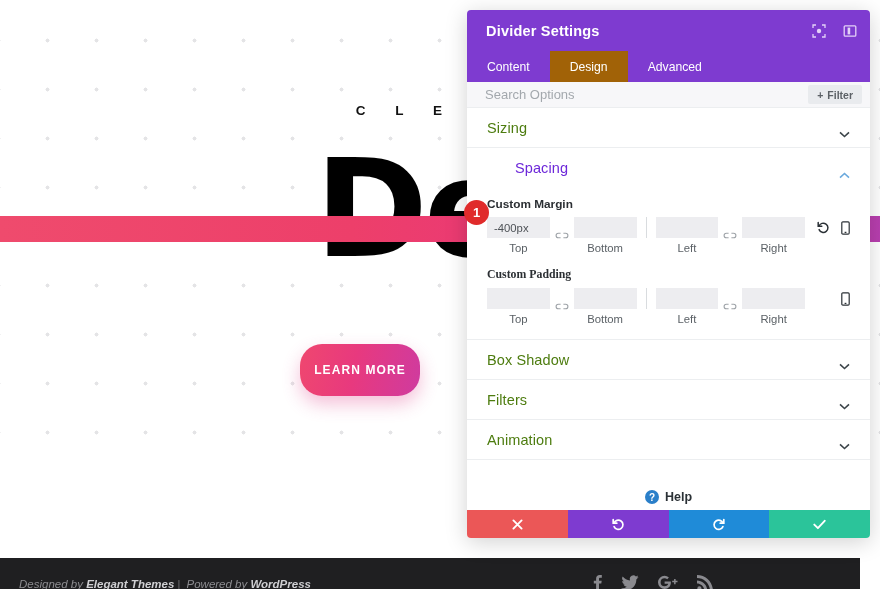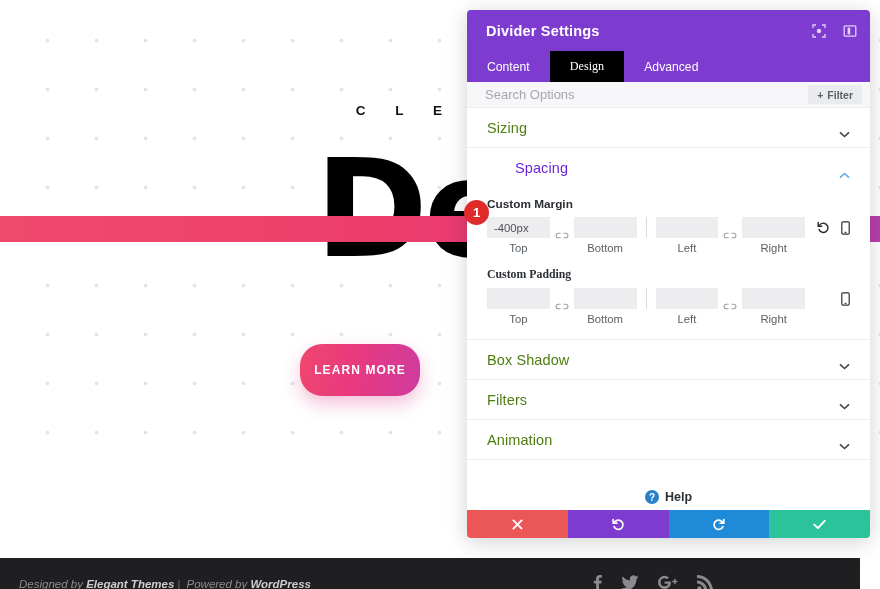--- a/index.html
+++ b/index.html
@@ -189,21 +189,21 @@
   }
   .tab {
     padding: 0 20px;
     display: flex;
     align-items: center;
     font-size: 12.2px;
     color: #ffffff;
     cursor: pointer;
     font-weight: normal;
   }
-  .tab.active { background: #000000; font-family: Liberation Serif, serif; }
+  .tab.active { background: #a16207; }
 
   #panel-search {
     height: 26px;
     flex: 0 0 26px;
     background: #f7f7f9;
     border-bottom: 1px solid #eceef0;
     display: flex;
     align-items: center;
     position: relative;
   }

